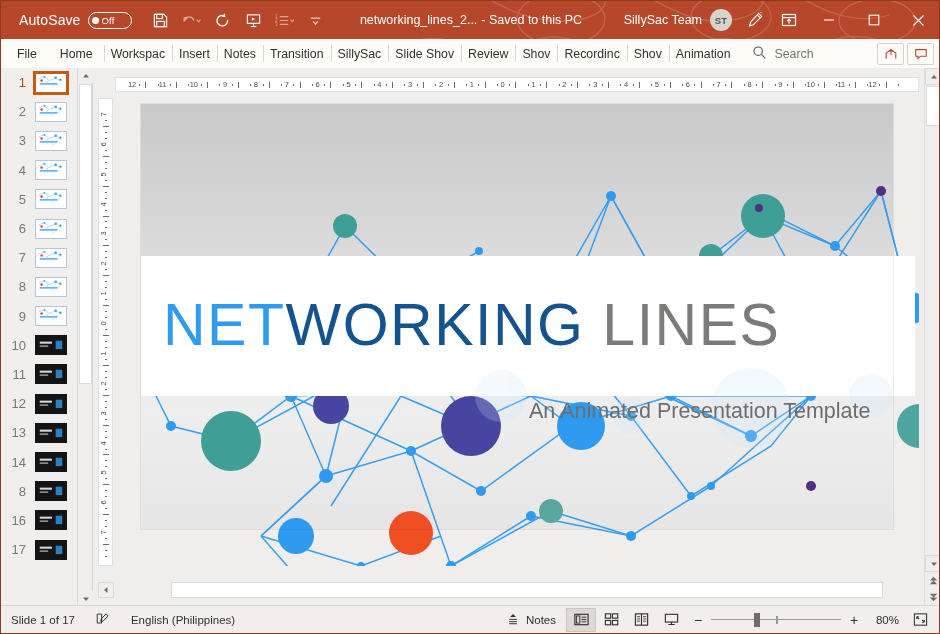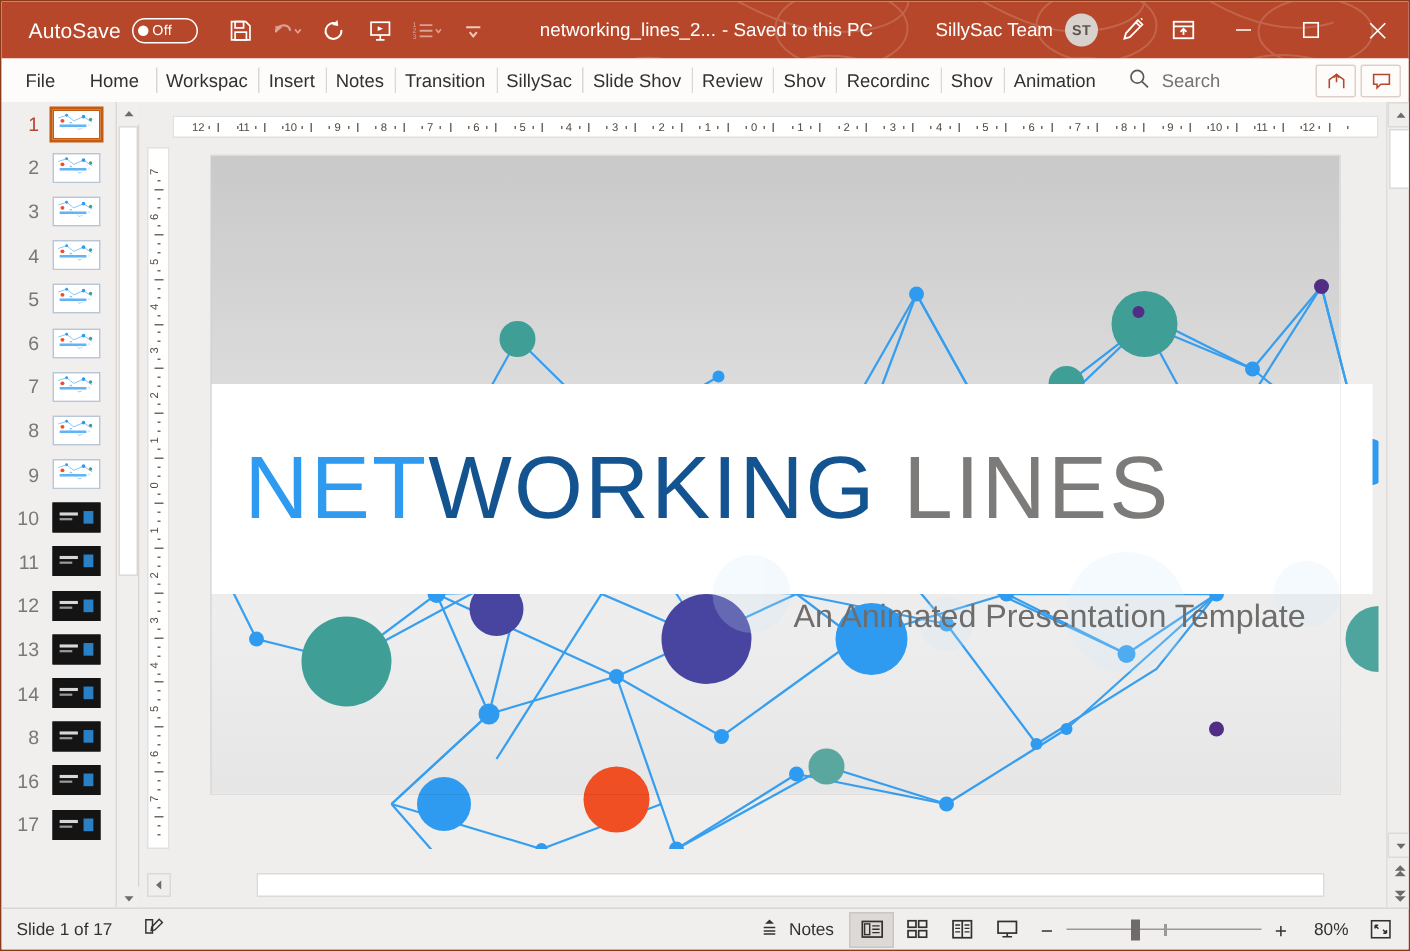--- a/index.html
+++ b/index.html
@@ -1038,20 +1038,23 @@
         <span>Slide 1 of 17</span>
       </div>
       <div class="sb-item">
         <span>
           <svg width="16" height="16" viewBox="0 0 18 18">
               <path d="M2.5 3.5 h5 v10 h-5z" fill="none" stroke="#33312f" stroke-width="1.1"></path>
               <path d="M12.5 3.2 l2.4 2.4 l-5.6 5.6 l-2.8 .5 l.5-2.8z" fill="none" stroke="#33312f" stroke-width="1.1"></path>
             </svg>
         </span>
       </div>
+      <div class="sb-item">
+        <span>English (Philippines)</span>
+      </div>
     </div>
     <div class="sb-right">
       <div class="sb-item">
         <span>
           <svg width="14" height="14" viewBox="0 0 16 16">
               <path d="M8 2.2 L11.4 5.6 H4.6 Z" fill="#33312f"></path>
               <path d="M3.6 8.4 h8.8 M3.6 11 h8.8 M3.6 13.4 h8.8" stroke="#33312f" stroke-width="1.1"></path>
             </svg>
         </span>
         <span>Notes</span>

